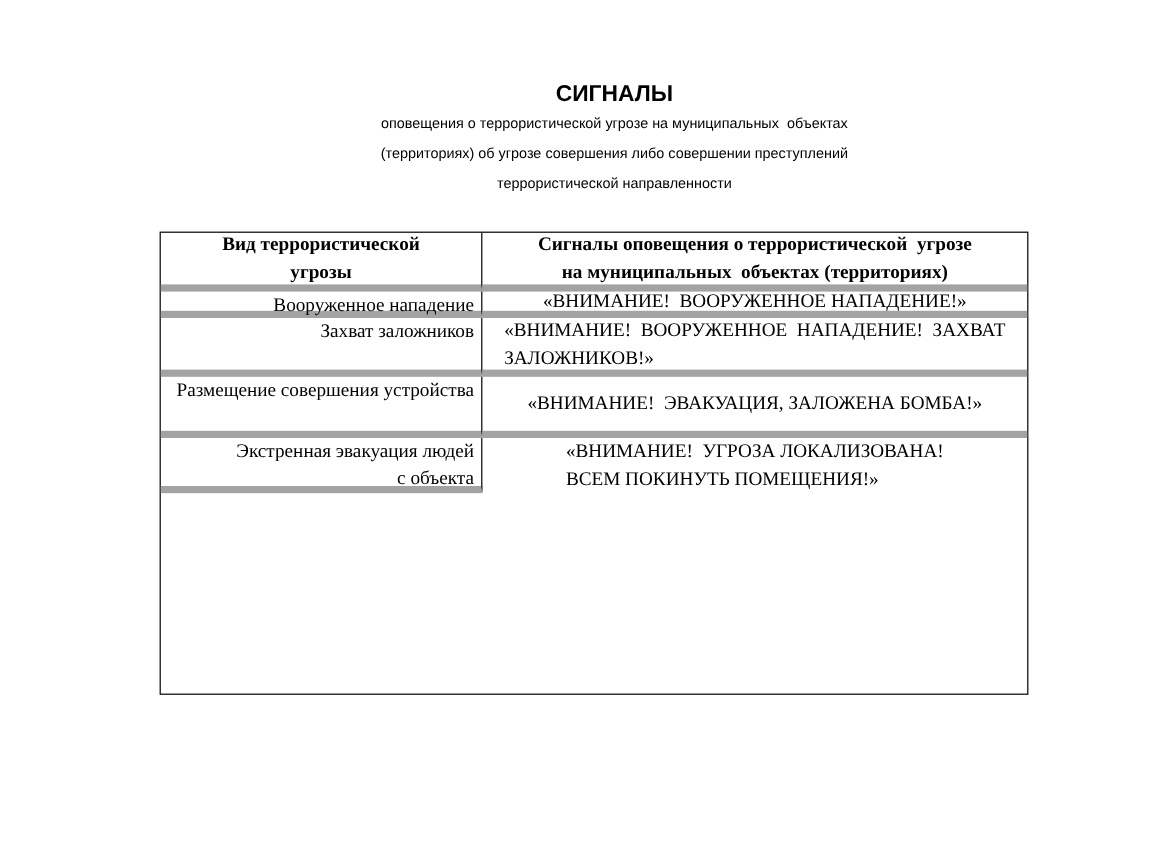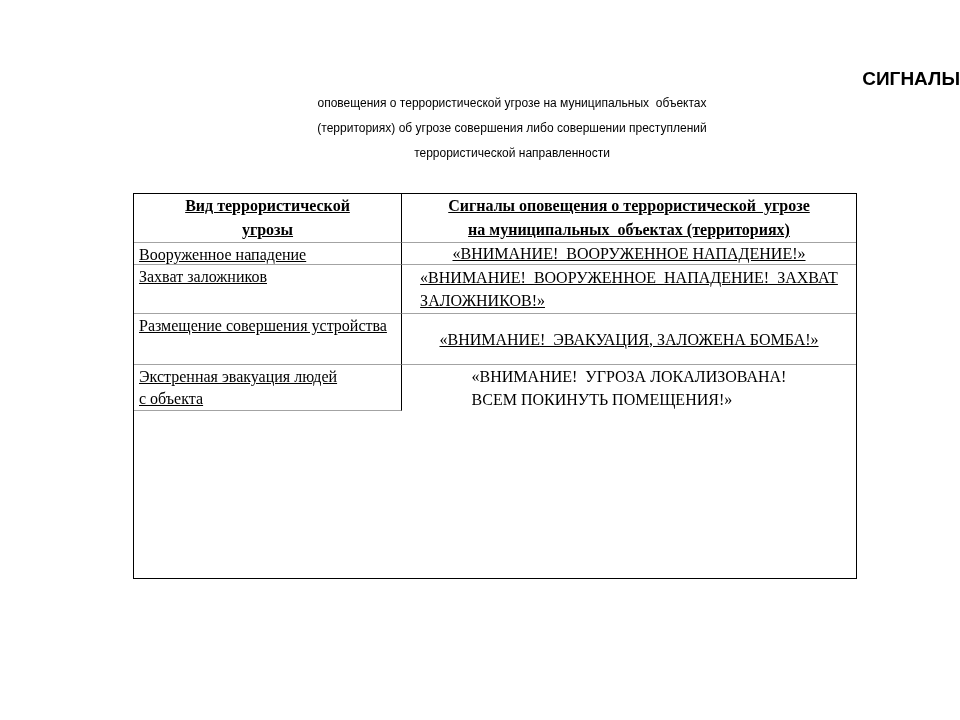--- a/index.html
+++ b/index.html
@@ -23,21 +23,20 @@
     left: 64px;
     width: 896px;
     text-align: center;
     font-family: "Liberation Sans", sans-serif;
   }
   .title-heading {
     font-size: 19px;
     font-weight: bold;
     line-height: 25px;
     white-space: pre-wrap;
-    text-align: right;
   }
   .title-subtitle {
     font-size: 12px;
     font-weight: 400;
     line-height: 25px;
     white-space: pre-wrap;
   }
 
   
   .signals-table {
@@ -56,37 +55,36 @@
     background: #ffffff;
   }
   .cell {
     box-sizing: border-box;
     overflow: visible;
   }
   .col-left {
     border-right: 1px solid #000000;
   }
   .row-border {
-    border-bottom: 1px solid #a3a3a3;
-    text-decoration: underline;
+    border-bottom: 6px solid #a3a3a3;
   }
   .cell-head {
     font-weight: bold;
     line-height: 24px;
     display: flex;
     align-items: center;
     justify-content: center;
     text-align: center;
     white-space: pre-wrap;
     padding: 0 6px;
   }
   .cell-threat {
     line-height: 21.5px;
     padding: 1px 6px 0 5px;
-    text-align: left;
+    text-align: right;
     white-space: pre-wrap;
   }
   .cell-signal {
     line-height: 23px;
     display: flex;
     align-items: center;
     justify-content: center;
     text-align: left;
     white-space: pre-wrap;
     padding: 0 10px;

